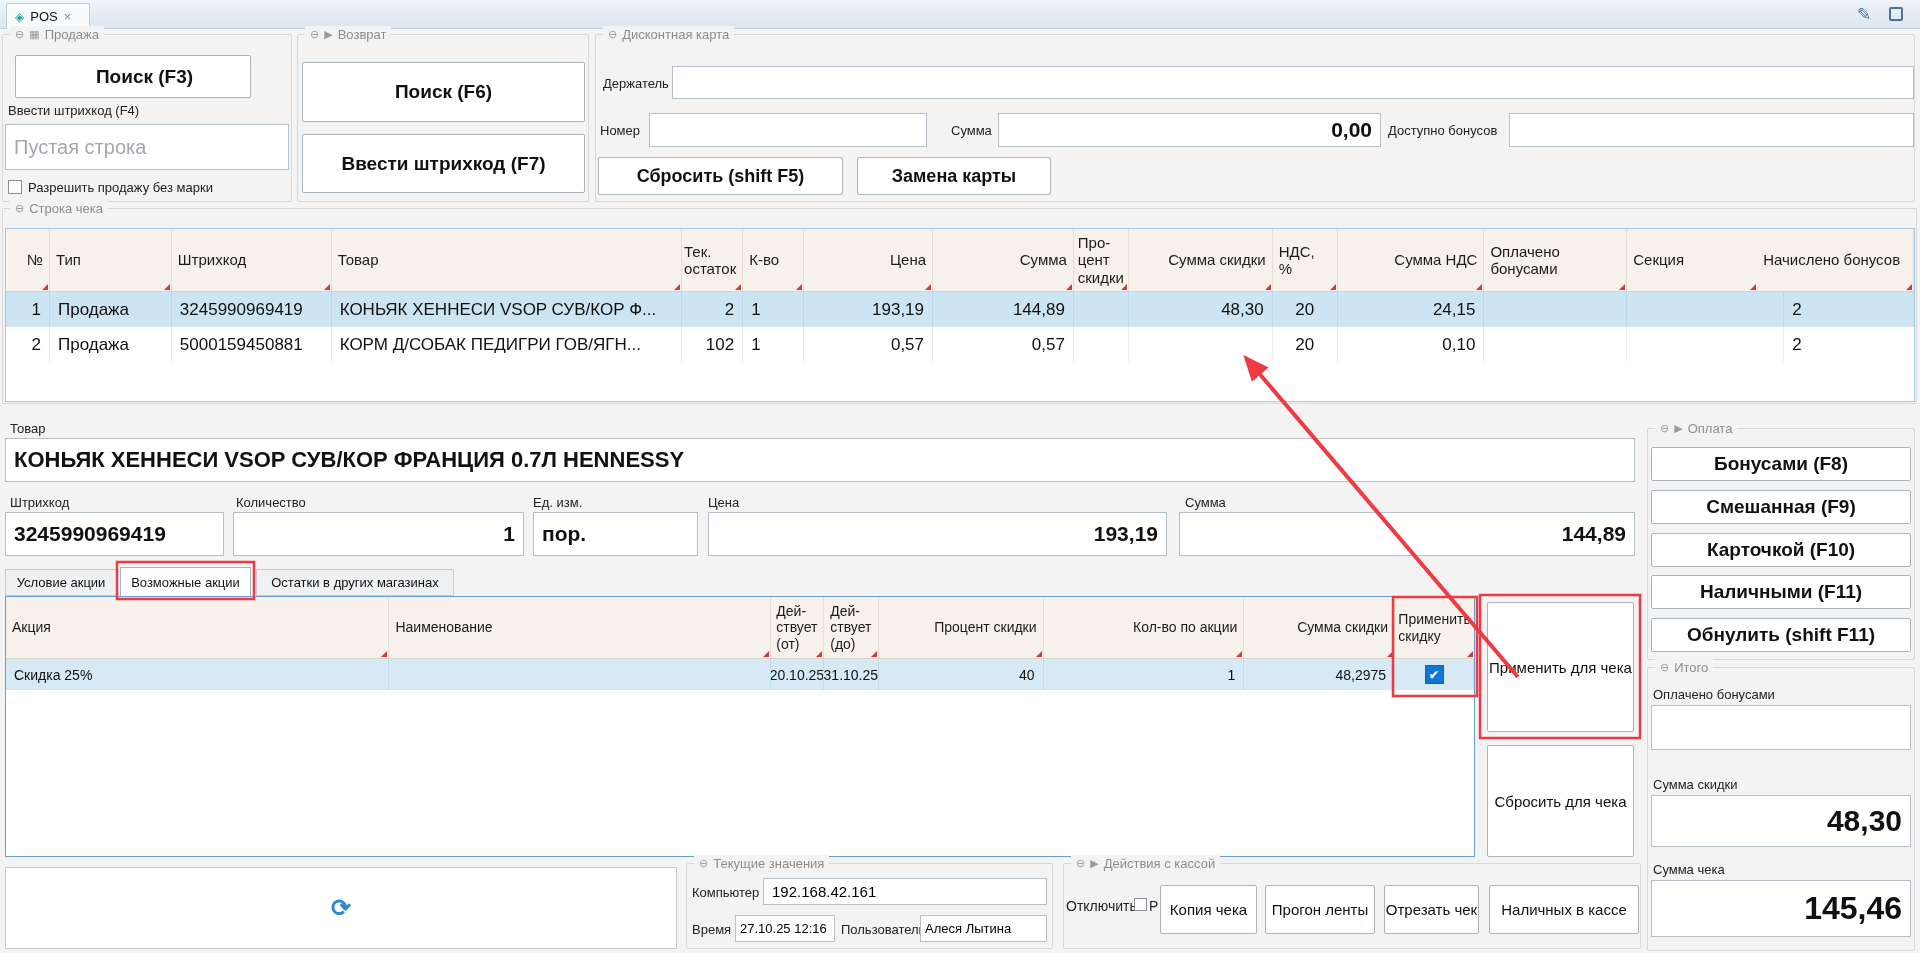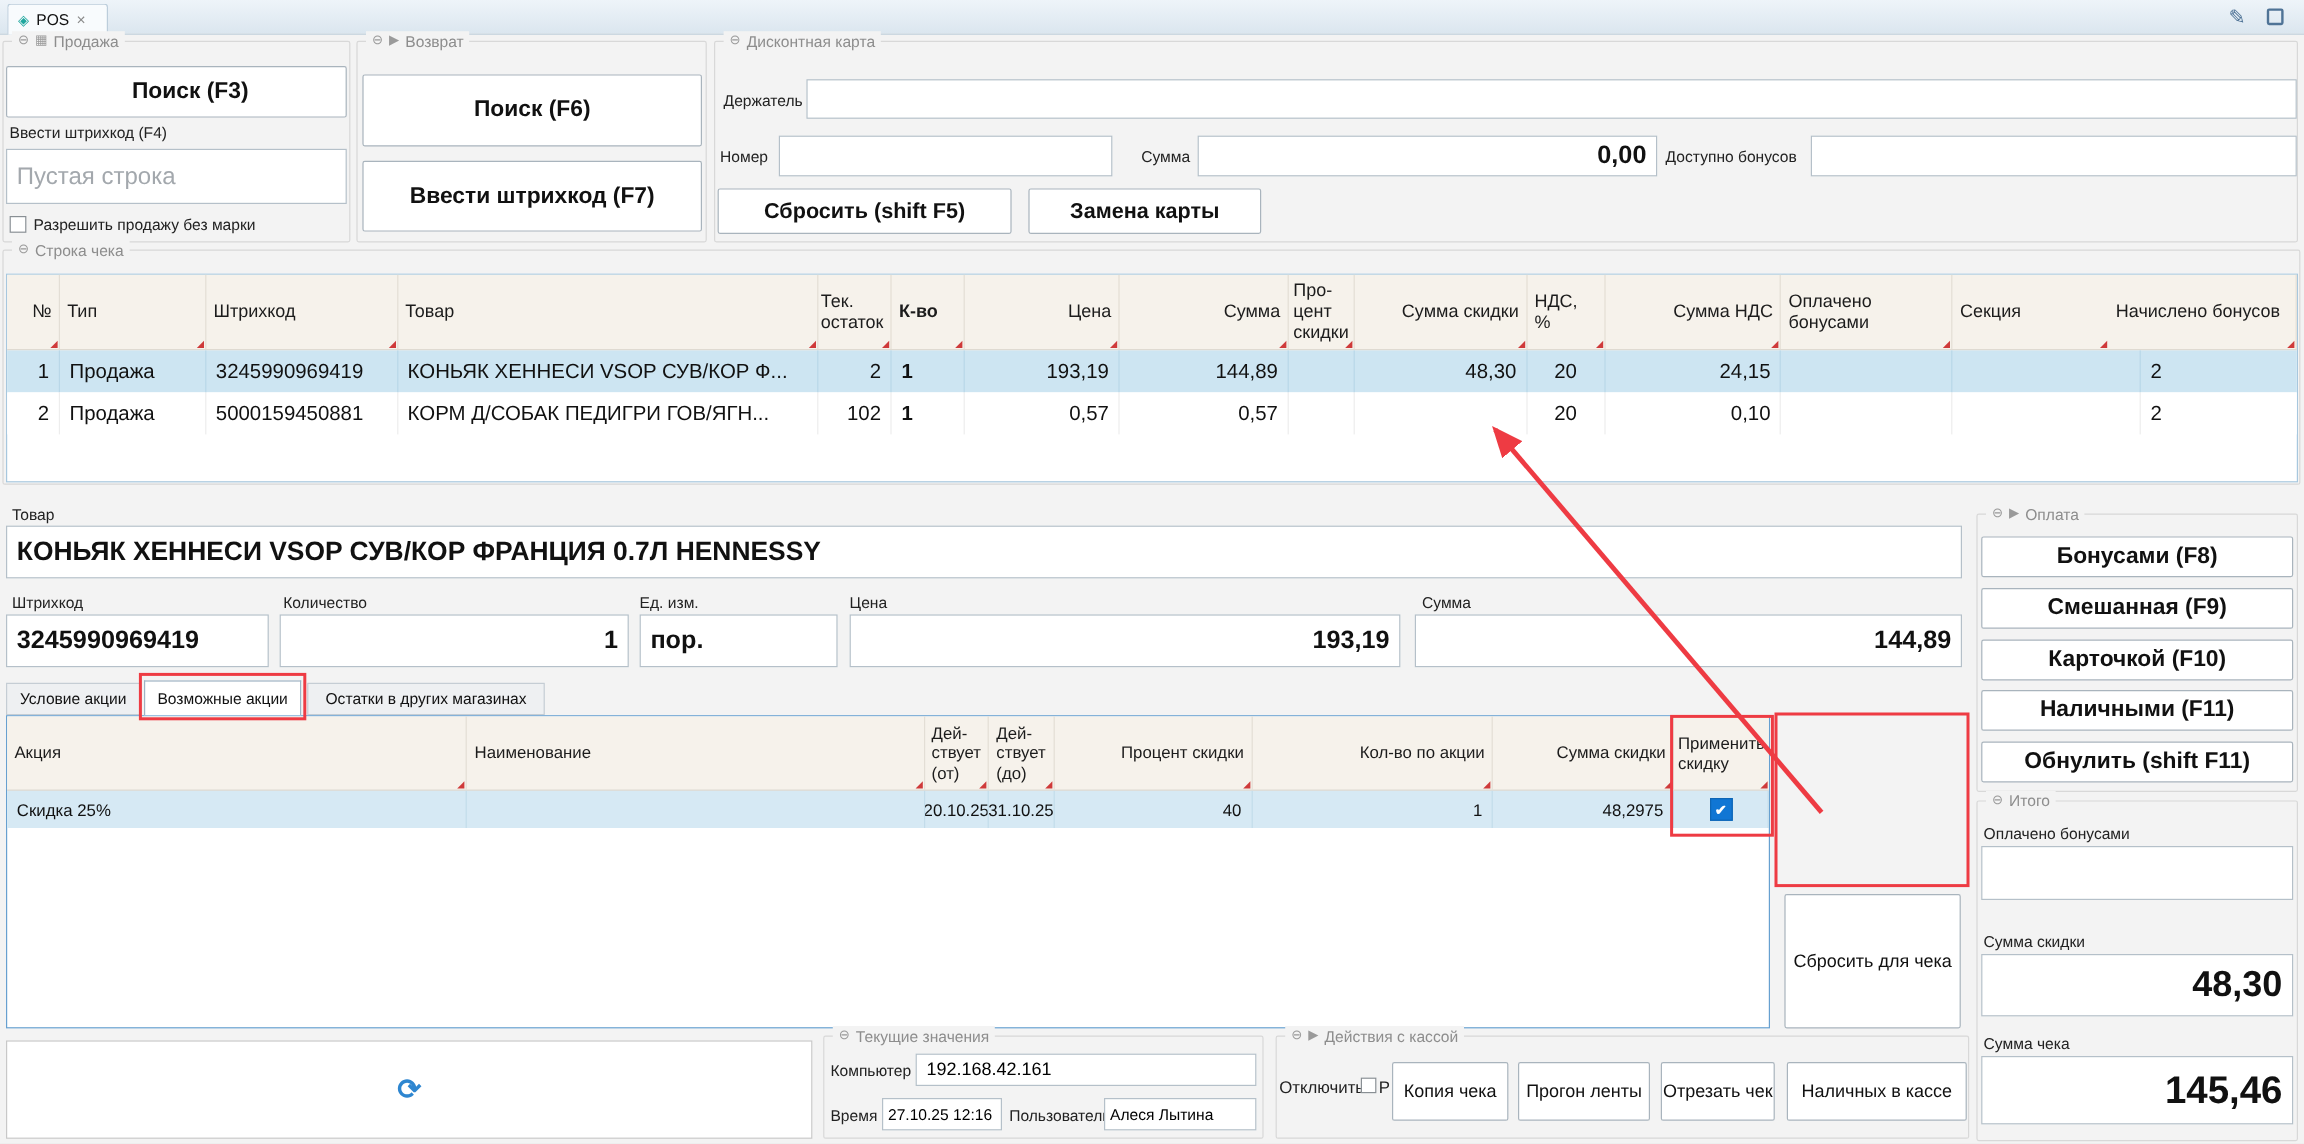--- a/index.html
+++ b/index.html
@@ -33,21 +33,21 @@
       border-right:1px solid #e3ded5;font-size:15px;color:#1c1c1c;overflow:hidden;}
   .hc span{white-space:pre-line;line-height:1.15;}
   .hc::after{content:"";position:absolute;right:1px;bottom:1px;width:0;height:0;
              border-left:6px solid transparent;border-bottom:6px solid #cf3a3a;}
   .rrow{display:flex;height:35px;font-size:17px;background:#fff;}
   .rrow.sel{background:#cde5f2;}
   .rc{display:flex;align-items:center;padding:0 8px;box-sizing:border-box;border-right:1px solid #ededed;
       white-space:nowrap;overflow:hidden;}
   .rrow.sel .rc{border-right-color:#b9d7e8;}
   .al{justify-content:flex-start;}.ar{justify-content:flex-end;}.ac{justify-content:center;}
-  .c0{width:44px;}.c1{width:122px;}.c2{width:160px;}.c3{width:351px;}.c4{width:61px;}.c5{width:61px;font-weight:bold;}
+  .c0{width:44px;}.c1{width:122px;}.c2{width:160px;}.c3{width:351px;}.c4{width:61px;}.c5{width:61px;}
   .c6{width:129px;}.c7{width:141px;}.c8{width:55px;}.c9{width:144px;}.c10{width:65px;}.c11{width:147px;}
   .c12{width:143px;}.c13{width:157px;}.c14{width:130px;border-right:none;}
   
   .ptbl{background:#fff;border:1px solid #67a0d0;}
   .phead{display:flex;height:61px;background:#f6f2eb;border-bottom:1px solid #d9d4cb;}
   .phead .hc{font-size:14px;}
   .prow{display:flex;height:31px;background:#d6e9f4;}
   .prow .rc{font-size:14px;border-right:1px solid #c3dcea;}
   .p0{width:384px;}.p1{width:382px;}.p2{width:53px;}.p3{width:55px;}.p4{width:165px;}
   .p5{width:201px;}.p6{width:151px;}.p7{width:79px;border-right:none;}
@@ -74,21 +74,21 @@
   </div>
   <span class="abs icon-blue" style="left:1857px;top:4px;font-size:17px;">✎</span>
   <span class="abs" style="left:1889px;top:7px;width:14px;height:14px;border:2px solid #4f7396;border-radius:2px;"></span>
 
   <div class="abs grp" style="left:2px;top:34px;width:290px;height:168px;"></div>
   <div class="abs gtitle" style="left:10px;top:26px;">
     <span class="gico">⊖</span>
     <span class="gico">▦</span>
     <span>Продажа</span>
   </div>
-  <div class="abs btn" style="left:5px;top:55px;width:284px;height:43px;font-size:19px;padding-left:23px;">Поиск (F3)</div>
+  <div class="abs btn" style="left:15px;top:55px;width:236px;height:43px;font-size:19px;padding-left:23px;">Поиск (F3)</div>
   <div class="abs lbl" style="left:8px;top:103px;">Ввести штрихкод (F4)</div>
   <input class="abs inp" style="left: 5px; top: 124px; width: 284px; height: 46px; font-size: 20px;" placeholder="Пустая строка">
   <span class="abs cb" style="left:8px;top:180px;"></span>
   <div class="abs lbl" style="left:28px;top:180px;">Разрешить продажу без марки</div>
 
   <div class="abs grp" style="left:297px;top:34px;width:292px;height:168px;"></div>
   <div class="abs gtitle" style="left:305px;top:26px;">
     <span class="gico">⊖</span>
     <span class="gico">▶</span>
     <span>Возврат</span>
@@ -259,20 +259,21 @@
       <div class="rc p2 ac" style="padding:0 2px;">20.10.25</div>
       <div class="rc p3 ac" style="padding:0 2px;">31.10.25</div>
       <div class="rc p4 ar">40</div>
       <div class="rc p5 ar">1</div>
       <div class="rc p6 ar">48,2975</div>
       <div class="rc p7 ac">
         <span class="cbx">✔</span>
       </div>
     </div>
   </div>
+  <div class="abs btn plain" style="left:1487px;top:602px;width:147px;height:130px;font-size:15px;">Применить для чека</div>
   <div class="abs btn plain" style="left:1487px;top:745px;width:147px;height:112px;font-size:15px;">Сбросить для чека</div>
 
   <div class="abs grp" style="left:1647px;top:428px;width:268px;height:232px;"></div>
   <div class="abs gtitle" style="left:1655px;top:420px;">
     <span class="gico">⊖</span>
     <span class="gico">▶</span>
     <span>Оплата</span>
   </div>
   <div class="abs btn" style="left:1651px;top:447px;width:260px;height:34px;font-size:19px;">Бонусами (F8)</div>
   <div class="abs btn" style="left:1651px;top:490px;width:260px;height:34px;font-size:19px;">Смешанная (F9)</div>

